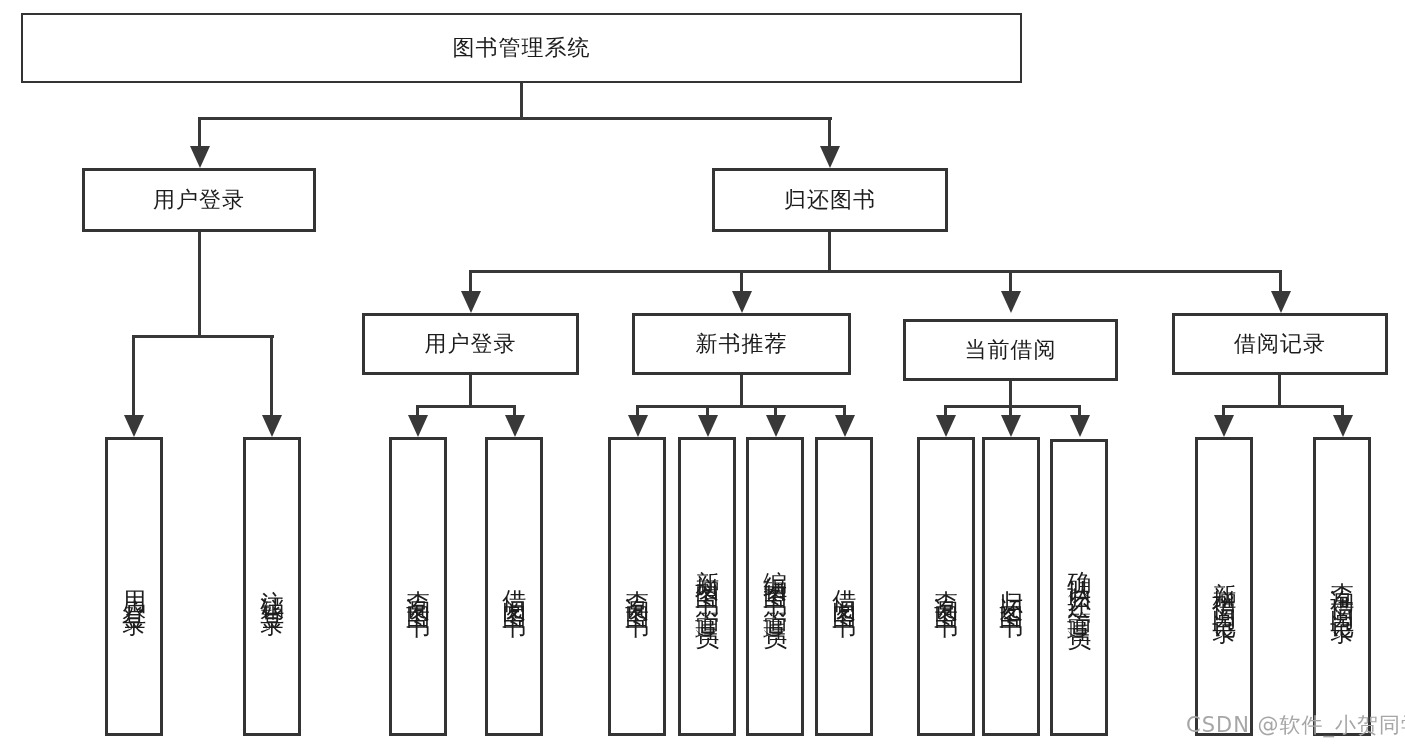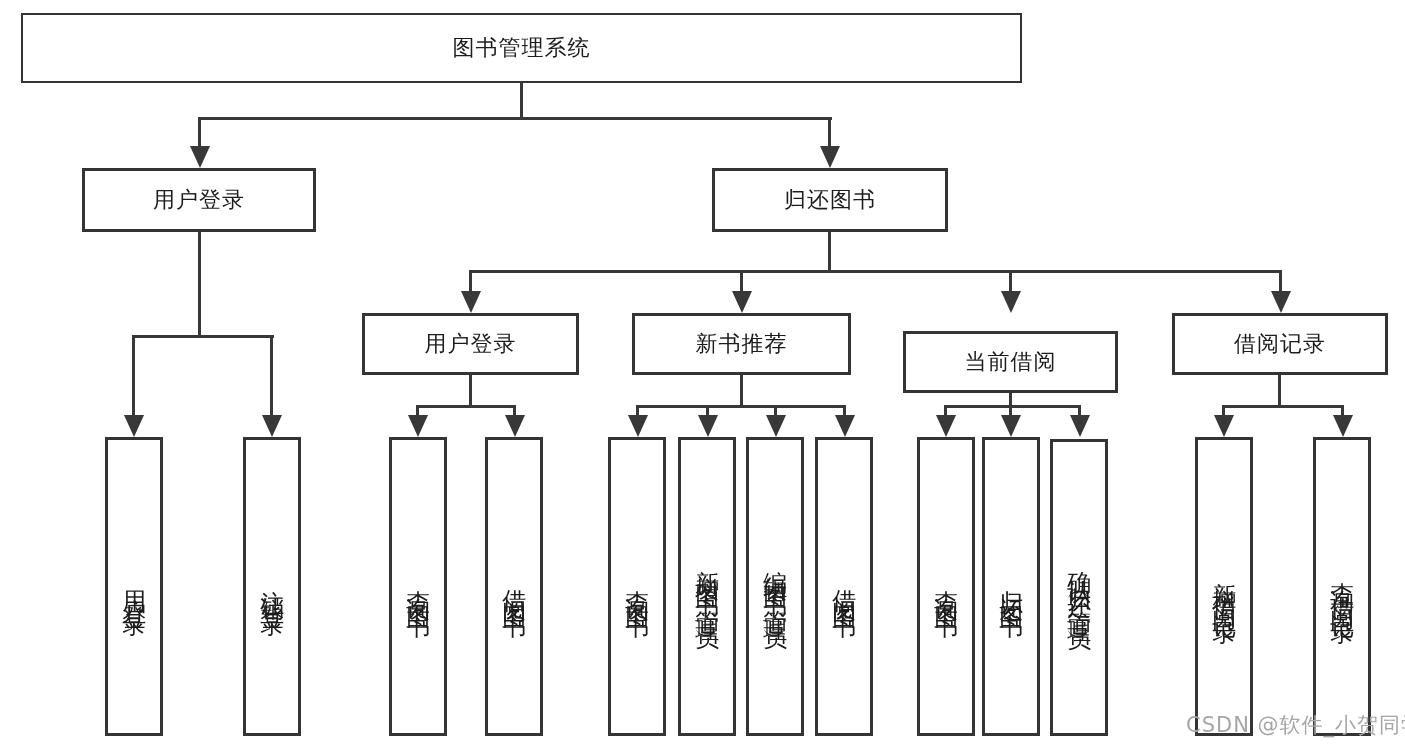--- a/index.html
+++ b/index.html
@@ -79,21 +79,21 @@
   <div class="box root" style="left:21px;top:13px;width:1001px;height:70px;">图书管理系统</div>
 
   <div class="box" style="left:82px;top:168px;width:234px;height:64px;">用户登录</div>
 
   <div class="box" style="left:712px;top:168px;width:236px;height:64px;">归还图书</div>
 
   <div class="box" style="left:362px;top:313px;width:217px;height:62px;">用户登录</div>
 
   <div class="box" style="left:632px;top:313px;width:219px;height:62px;">新书推荐</div>
 
-  <div class="box" style="left:903px;top:331px;width:215px;height:62px;">当前借阅</div>
+  <div class="box" style="left:903px;top:319px;width:215px;height:62px;">当前借阅</div>
 
   <div class="box" style="left:1172px;top:313px;width:216px;height:62px;">借阅记录</div>
 
   <div class="box" style="left:105px;top:437px;width:58px;height:299px;">
     <span class="leaf-label">用户登录</span>
   </div>
 
   <div class="box" style="left:243px;top:437px;width:58px;height:299px;">
     <span class="leaf-label">注销登录</span>
   </div>

